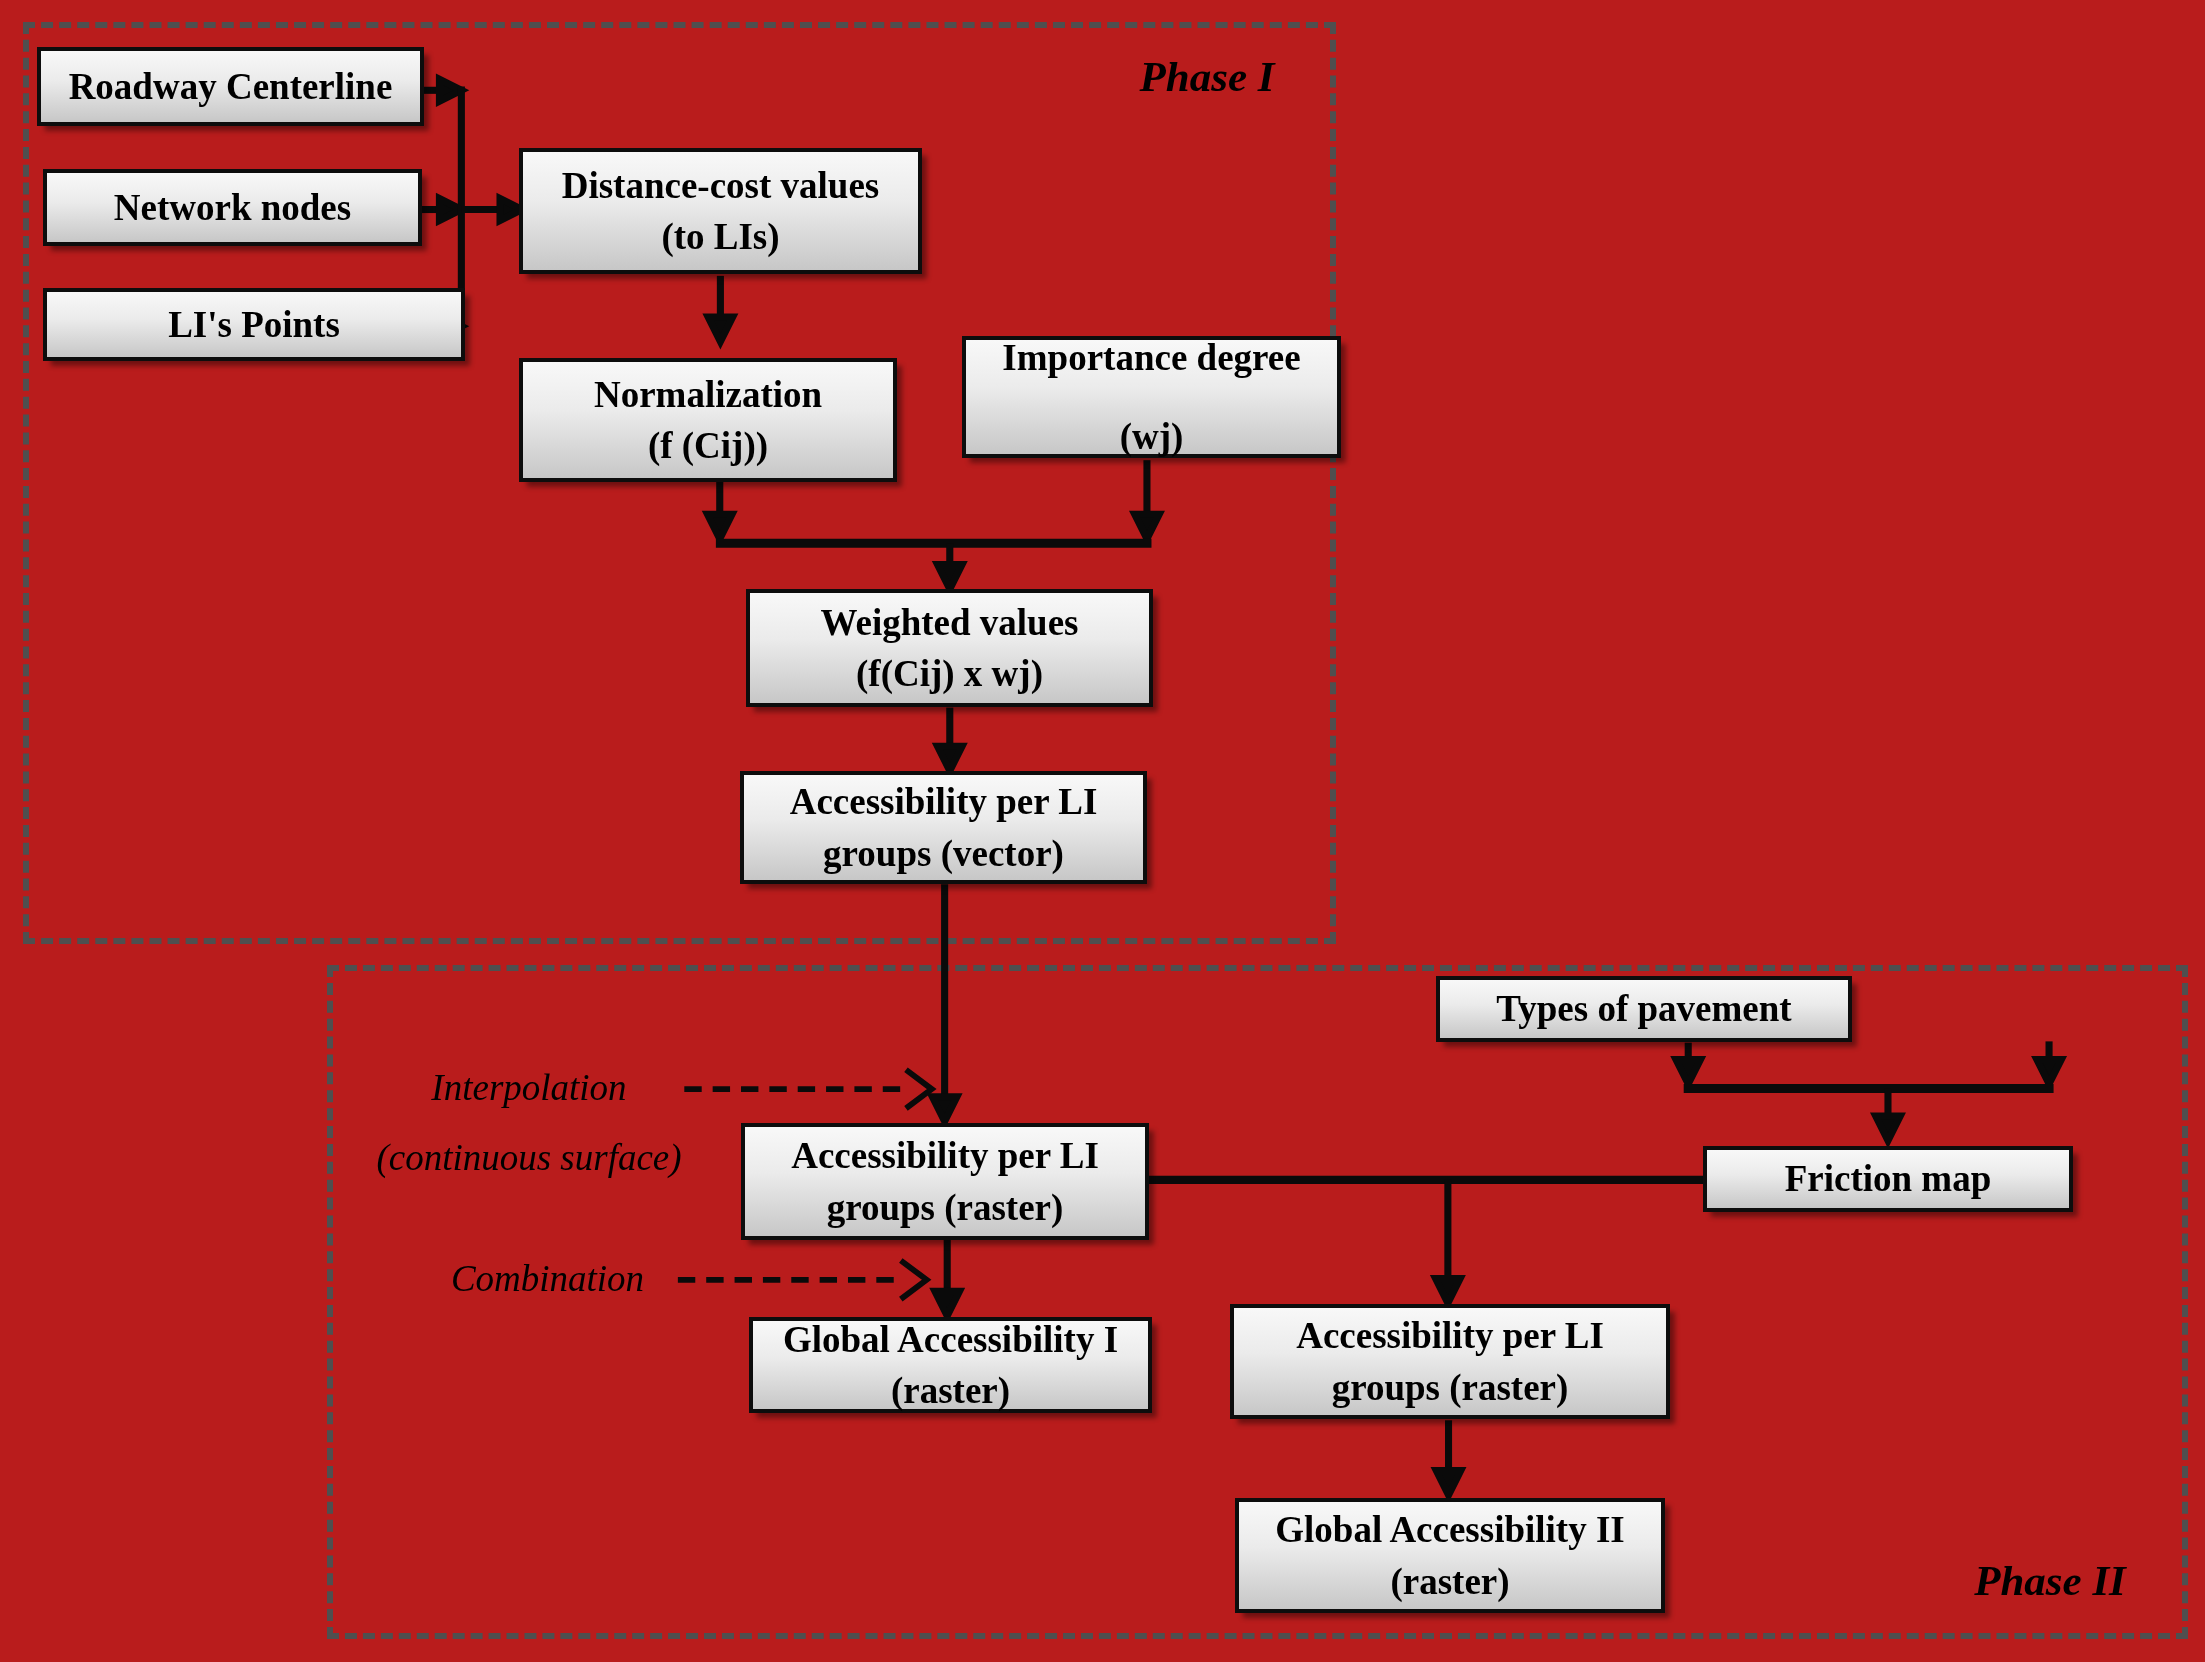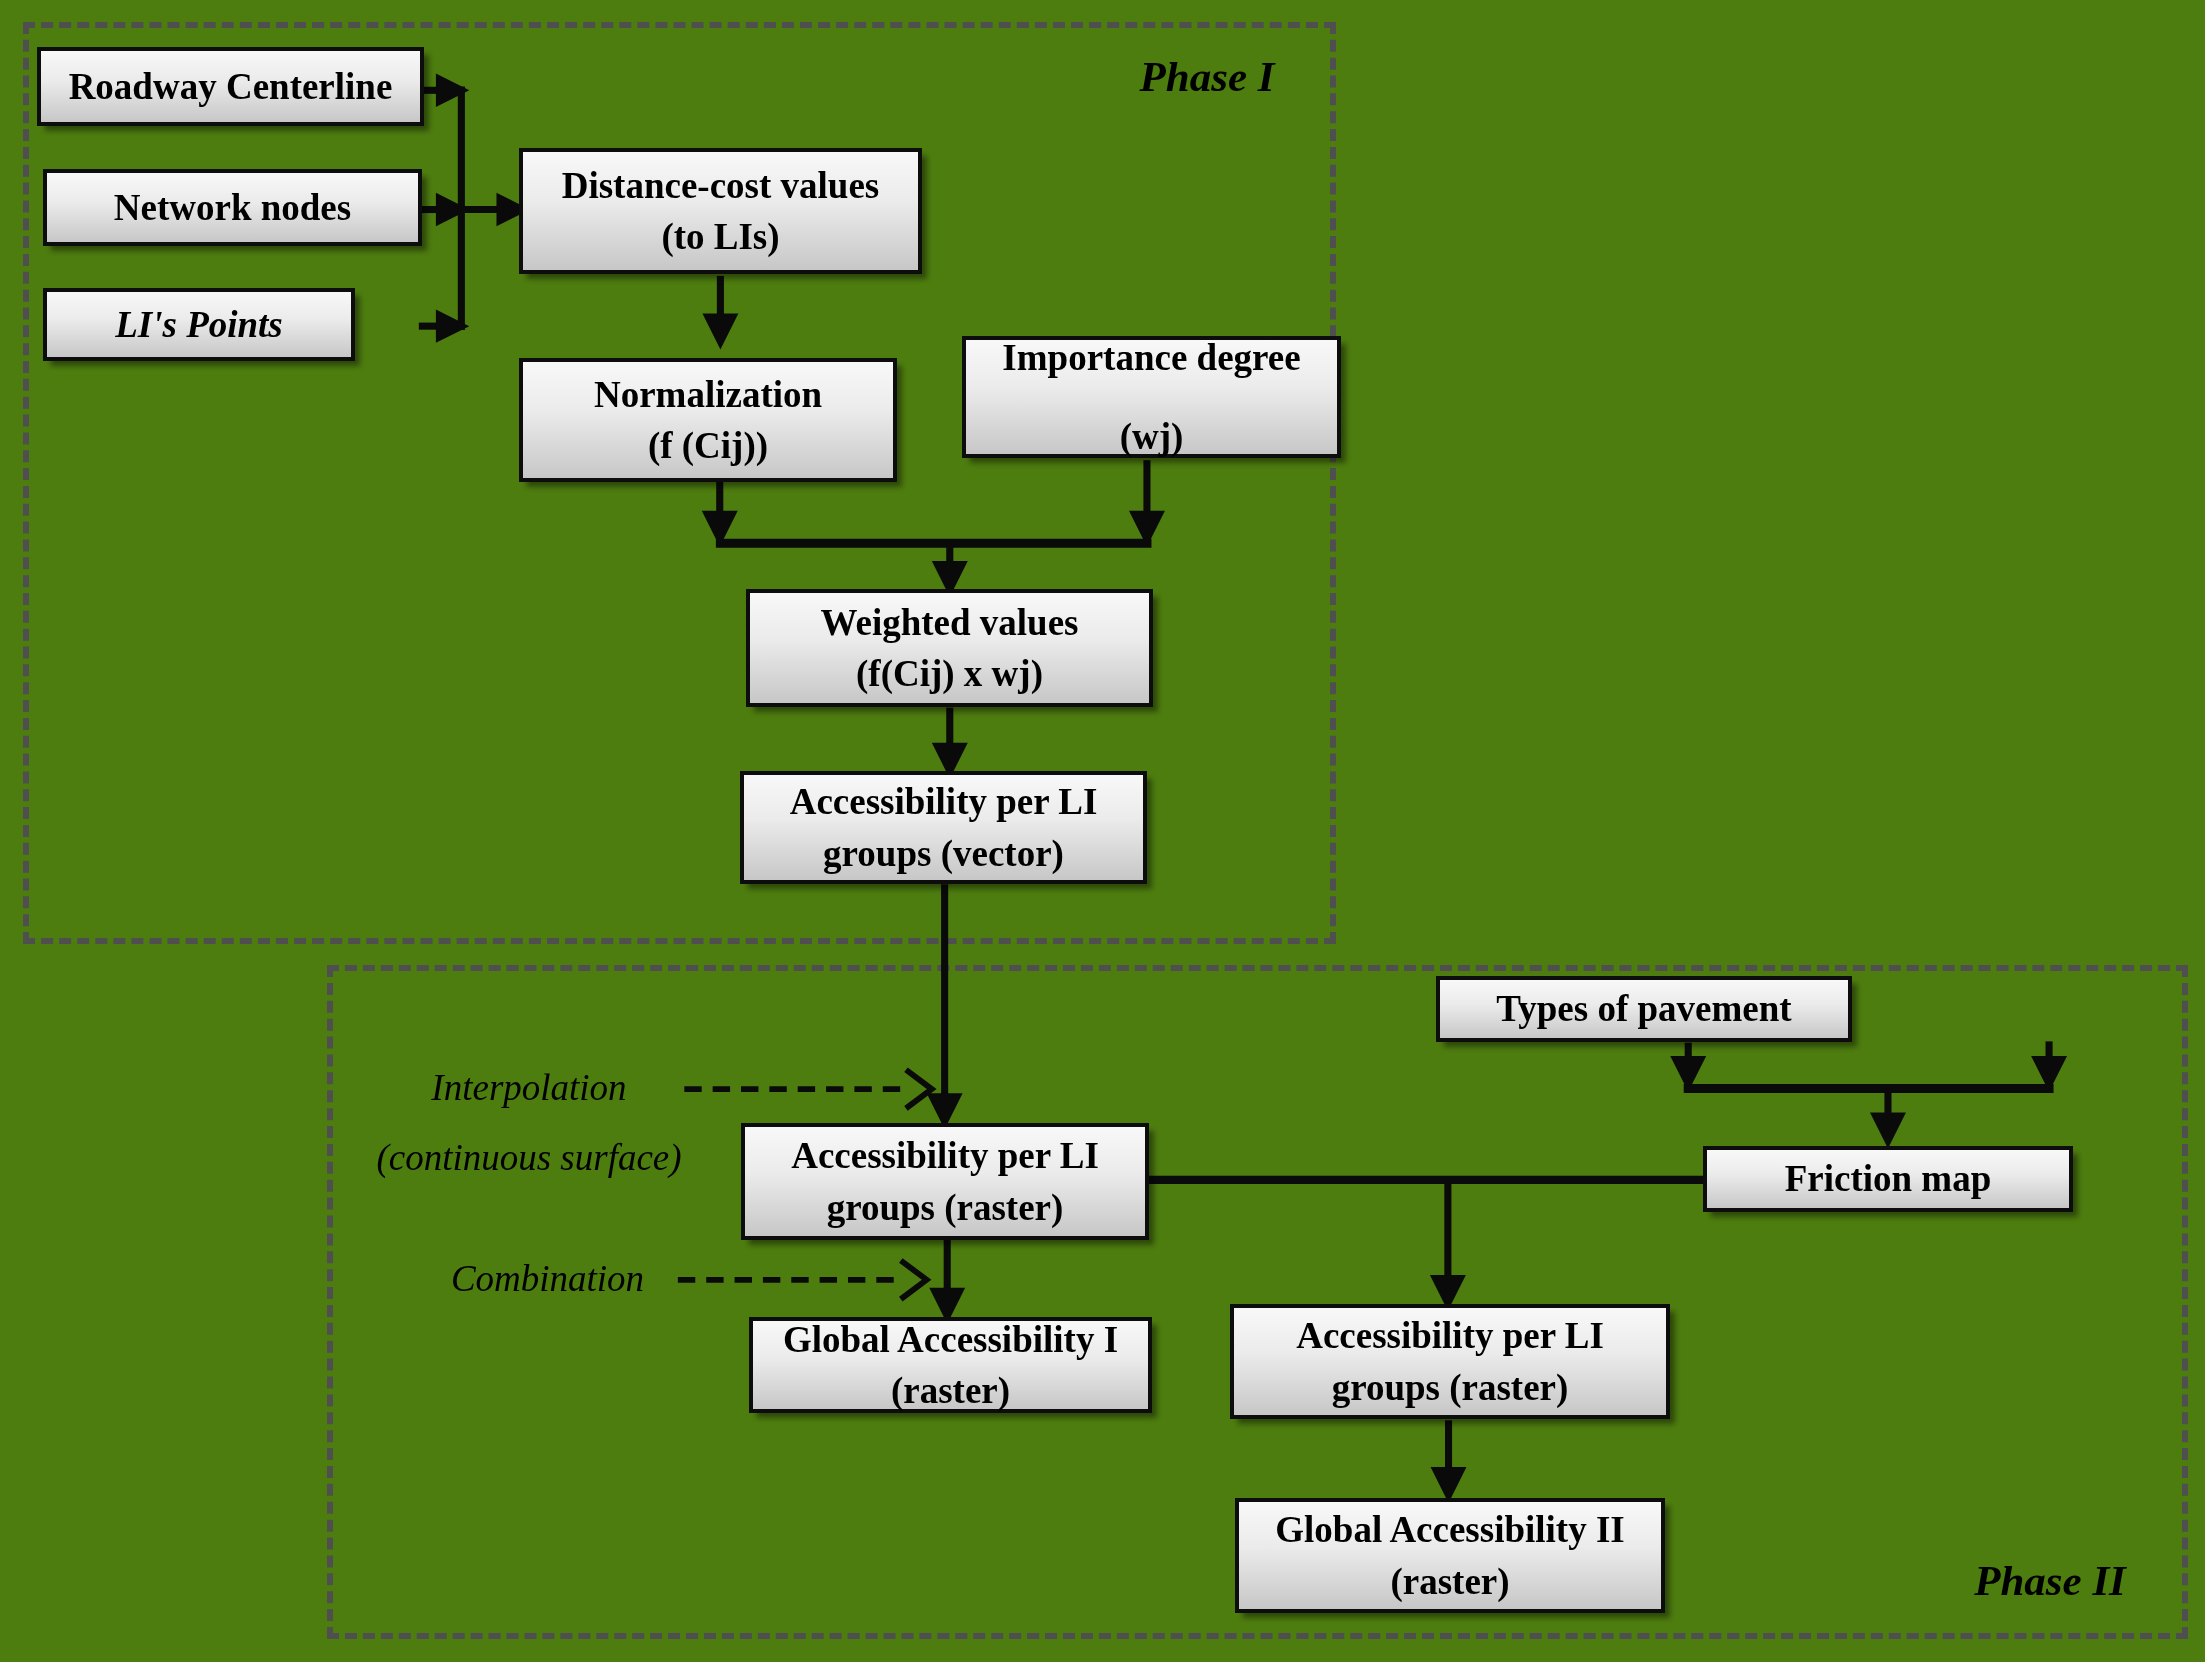--- a/index.html
+++ b/index.html
@@ -1,17 +1,17 @@
 <!DOCTYPE html>
 <html style="font-size:10.3px"><head>
 <meta charset="utf-8">
 <style>
   html,body{margin:0;padding:0;background:#ffffff;}
   #canvas{
-    position:relative;width:2205px;height:1662px;background:#4d7c0f;overflow:hidden;
+    position:relative;width:2205px;height:1662px;background:#b91c1c;overflow:hidden;
     font-family:"Liberation Serif",serif;color:#000;
   }
   .phase-box{position:absolute;border:6.4px dashed #4f4f4f;box-sizing:border-box;z-index:1;background:transparent;}
   .connector-layer{position:absolute;left:0;top:0;z-index:2;}
   .node{
     position:absolute;display:flex;flex-direction:column;justify-content:center;align-items:center;
     background:linear-gradient(180deg,#f8f8f8 0%,#ebebeb 42%,#c7c7c7 100%);
     border:4.5px solid #0d0d0d;
     box-shadow:6.4px 6.4px 5.2px -1.3px rgba(0,0,0,0.42);
     font-weight:bold;font-size:37px;line-height:1.38;text-align:center;
@@ -91,21 +91,21 @@
       <polyline points="1398,1956 1438,1986 1398,2016"></polyline>
     </g>
   </svg>
 
   <div class="node" style="left:37px;top:47px;width:387px;height:79px;">
     <span>Roadway Centerline</span>
   </div>
   <div class="node" style="left:43px;top:169px;width:379px;height:77px;">
     <span>Network nodes</span>
   </div>
-  <div class="node" style="left:43px;top:288px;width:312px;height:73px;font-style:italic;">
+  <div class="node" style="left:43px;top:288px;width:422px;height:73px;">
     <span>LI's Points</span>
   </div>
   <div class="node" style="left:519px;top:148px;width:403px;height:126px;">
     <span>Distance-cost values</span>
     <span>(to LIs)</span>
   </div>
   <div class="node" style="left:519px;top:358px;width:378px;height:124px;">
     <span>Normalization</span>
     <span>(f (Cij))</span>
   </div>

